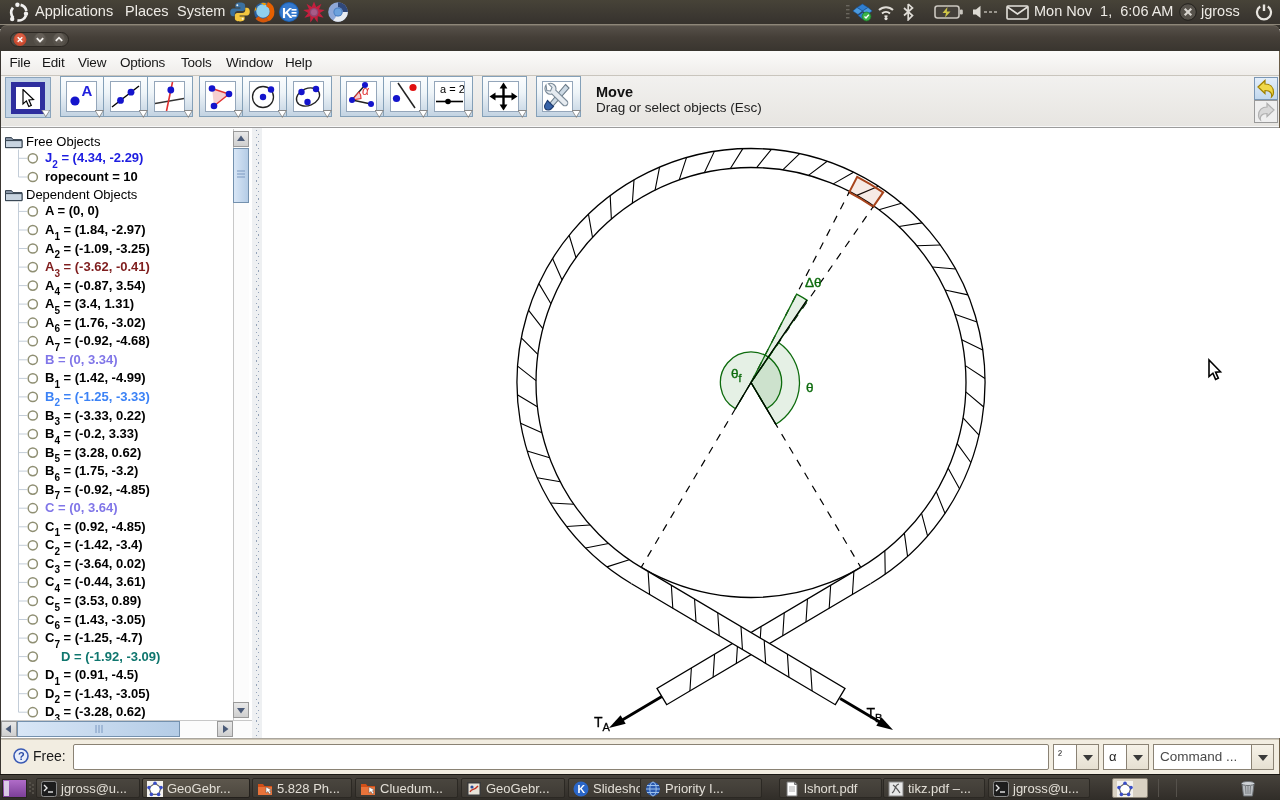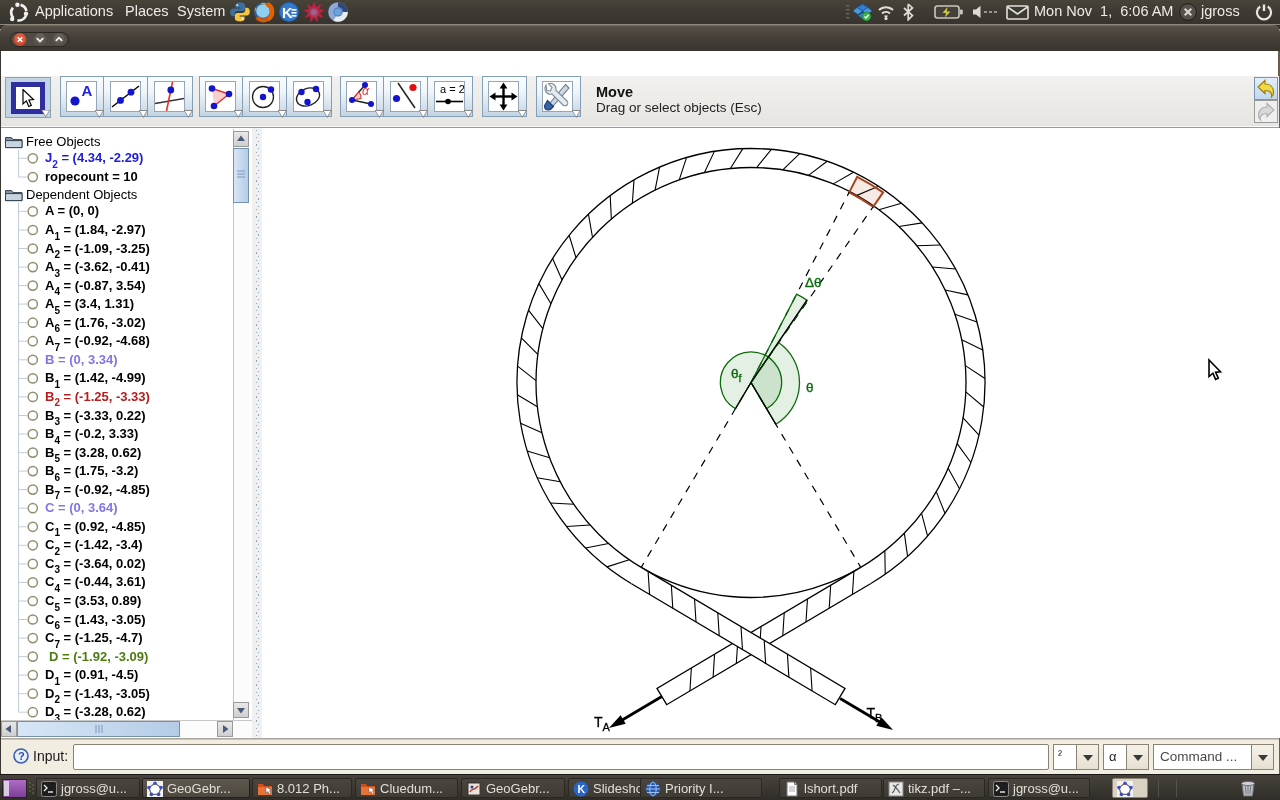--- a/index.html
+++ b/index.html
@@ -161,20 +161,29 @@
 <path d="M3.8,6.2 L7,9.4 L10.2,6.2" stroke="#f2f0ec" stroke-width="1.8" fill="none"></path>
       </svg>
 <svg class="abs" style="left:52px;top:6px" width="14" height="15" viewBox="0 0 14 15">
 <circle cx="7" cy="7.5" r="6.6" fill="#57524b"></circle>
         <circle cx="7" cy="6" r="5" fill="#6a645c" opacity=".7"></circle>
 <path d="M3.8,8.9 L7,5.7 L10.2,8.9" stroke="#f2f0ec" stroke-width="1.8" fill="none"></path>
       </svg>
 </div>
 <div class="abs" style="left:0;top:51px;width:1px;height:723px;background:#3a3631"></div>
 <div class="abs" style="left:1278px;top:51px;width:2px;height:723px;background:#6b5d48"></div>
+<div id="menubar">
+<span style="left:8.5px">File</span>
+<span style="left:41px">Edit</span>
+<span style="left:77px">View</span>
+<span style="left:119px">Options</span>
+<span style="left:180px">Tools</span>
+<span style="left:225px">Window</span>
+<span style="left:284px">Help</span>
+</div>
 <div id="toolbar">
 <div class="abs" style="left:3.5px;top:0.5px;width:46px;height:41px;background:#c3d4e6;border:1px solid #8aa4bc">
 <div class="abs" style="left:5px;top:4px;width:34px;height:32px;background:#fff;border:5px solid #2e2e9e"></div>
 <svg class="abs" style="left:16px;top:11px" width="17" height="20" viewBox="0 0 17 20">
           <path d="M1,0.5 L1,15 L4.4,11.9 L6.8,17.5 L9.3,16.4 L6.9,11 L11.5,10.6 Z" fill="#fff" stroke="#000" stroke-width="1.2"></path>
         </svg>
 <div class="ddt" style="right:-1px;bottom:-1px"></div>
       </div>
 <div class="tgroup" style="left:59px;width:133px">
 <div class="tcell" style="left:0px">
@@ -395,42 +404,42 @@
           <path d="M0.5,5.5 L17,5.5 L17,12.5 L0.5,12.5 Z" fill="#c8d4e0" stroke="#33404e" stroke-width="1"></path>
         </g>
 </svg>
 <div class="arow hdr" style="left:25px;top:5.6px">Free Objects</div>
 <div class="arow" style="left:44px;top:22.3px;color:#1c1ce0">J<sub>2</sub> = (4.34, -2.29)</div>
 <div class="arow" style="left:44px;top:41.0px;color:#000">ropecount = 10</div>
 <div class="arow hdr" style="left:25px;top:58.6px">Dependent Objects</div>
 <div class="arow" style="left:44px;top:75.4px;color:#000">A = (0, 0)</div>
 <div class="arow" style="left:44px;top:94.0px;color:#000">A<sub>1</sub> = (1.84, -2.97)</div>
 <div class="arow" style="left:44px;top:112.5px;color:#000">A<sub>2</sub> = (-1.09, -3.25)</div>
-<div class="arow" style="left:44px;top:131.1px;color:#000000">A<sub>3</sub> = (-3.62, -0.41)</div>
+<div class="arow" style="left:44px;top:131.1px;color:#7f1d1d">A<sub>3</sub> = (-3.62, -0.41)</div>
 <div class="arow" style="left:44px;top:149.6px;color:#000">A<sub>4</sub> = (-0.87, 3.54)</div>
 <div class="arow" style="left:44px;top:168.1px;color:#000">A<sub>5</sub> = (3.4, 1.31)</div>
 <div class="arow" style="left:44px;top:186.7px;color:#000">A<sub>6</sub> = (1.76, -3.02)</div>
 <div class="arow" style="left:44px;top:205.2px;color:#000">A<sub>7</sub> = (-0.92, -4.68)</div>
 <div class="arow" style="left:44px;top:223.8px;color:#8076e8">B = (0, 3.34)</div>
 <div class="arow" style="left:44px;top:242.4px;color:#000">B<sub>1</sub> = (1.42, -4.99)</div>
-<div class="arow" style="left:44px;top:260.9px;color:#b91c1c">B<sub>2</sub> = (-1.25, -3.33)</div>
+<div class="arow" style="left:44px;top:260.9px;color:#3b82f6">B<sub>2</sub> = (-1.25, -3.33)</div>
 <div class="arow" style="left:44px;top:279.5px;color:#000">B<sub>3</sub> = (-3.33, 0.22)</div>
 <div class="arow" style="left:44px;top:298.0px;color:#000">B<sub>4</sub> = (-0.2, 3.33)</div>
 <div class="arow" style="left:44px;top:316.6px;color:#000">B<sub>5</sub> = (3.28, 0.62)</div>
 <div class="arow" style="left:44px;top:335.1px;color:#000">B<sub>6</sub> = (1.75, -3.2)</div>
 <div class="arow" style="left:44px;top:353.6px;color:#000">B<sub>7</sub> = (-0.92, -4.85)</div>
 <div class="arow" style="left:44px;top:372.2px;color:#8076e8">C = (0, 3.64)</div>
 <div class="arow" style="left:44px;top:390.8px;color:#000">C<sub>1</sub> = (0.92, -4.85)</div>
 <div class="arow" style="left:44px;top:409.3px;color:#000">C<sub>2</sub> = (-1.42, -3.4)</div>
 <div class="arow" style="left:44px;top:427.9px;color:#000">C<sub>3</sub> = (-3.64, 0.02)</div>
 <div class="arow" style="left:44px;top:446.4px;color:#000">C<sub>4</sub> = (-0.44, 3.61)</div>
 <div class="arow" style="left:44px;top:465.0px;color:#000">C<sub>5</sub> = (3.53, 0.89)</div>
 <div class="arow" style="left:44px;top:483.5px;color:#000">C<sub>6</sub> = (1.43, -3.05)</div>
 <div class="arow" style="left:44px;top:502.1px;color:#000">C<sub>7</sub> = (-1.25, -4.7)</div>
-<div class="arow" style="left:48px;top:520.6px;color:#4d7c0f">D = (-1.92, -3.09)</div>
+<div class="arow" style="left:60px;top:520.6px;color:#0f766e">D = (-1.92, -3.09)</div>
 <div class="arow" style="left:44px;top:539.1px;color:#000">D<sub>1</sub> = (0.91, -4.5)</div>
 <div class="arow" style="left:44px;top:557.7px;color:#000">D<sub>2</sub> = (-1.43, -3.05)</div>
 <div class="arow" style="left:44px;top:576.2px;color:#000">D<sub>3</sub> = (-3.28, 0.62)</div>
 </div>
 <div class="abs" style="left:233px;top:129px;width:16px;height:591px;background:#fcfcfc;border-left:1px solid #c8c8c8"></div>
 <div class="sbtn abs" style="left:233px;top:131px">
       <svg width="14" height="14" viewBox="0 0 14 14">
         <path d="M7,3.5 L11,9 L3,9 Z" fill="#4a5a78"></path>
       </svg>
     </div>
@@ -671,21 +680,21 @@
           <path d="M0,0 L0,16.5 L3.9,13.2 L6.6,19.4 L9.3,18.2 L6.6,12.2 L11.5,11.8 Z" fill="#fff" stroke="#000" stroke-width="1.6"></path>
         </g>
       </svg>
 </div>
 <div class="abs" style="left:1px;top:738px;width:1278px;height:1px;background:#aaa69e"></div>
 <div id="inputbar">
 <svg class="abs" style="left:12px;top:8px" width="16" height="16" viewBox="0 0 16 16">
 <circle cx="8" cy="8" r="7" fill="#e8eefa" stroke="#3a5ab4" stroke-width="1.6"></circle>
 <text x="5" y="12" font-size="11" font-weight="bold" fill="#2a4aa4">?</text>
       </svg>
-<div class="abs" style="left:32px;top:8px;font-size:14px;color:#1a1a1a">Input:</div>
+<div class="abs" style="left:32px;top:8px;font-size:14px;color:#1a1a1a">Free:</div>
 <div class="abs" style="left:72px;top:4px;width:976px;height:26px;background:#fff;border:1px solid #8a8274;border-radius:2px"></div>
 <div class="abs" style="left:1052px;top:4px;width:46px;height:26px;background:#fff;border:1px solid #8a8274">
 <div class="abs" style="left:4px;top:3px;font-size:12px;color:#222">²</div>
 <div class="abs" style="left:22px;top:0px;width:22px;height:24px;background:linear-gradient(#f6f2e8,#e6e0d2);border-left:1px solid #8a8274">
 <svg width="22" height="24" viewBox="0 0 22 24">
             <path d="M6,10 L16,10 L11,16 Z" fill="#3a3a3a"></path>
           </svg>
         </div>
       </div>
 <div class="abs" style="left:1102px;top:4px;width:46px;height:26px;background:#fff;border:1px solid #8a8274">
@@ -740,21 +749,21 @@
           </g>
         </svg>
         <span class="lbl">GeoGebr...</span>
       </div>
 <div class="tbtn" style="left:252px;width:100px;">
         <svg class="ticon" viewBox="0 0 16 16">
           <path d="M1,3 L6,3 L7.5,5 L15,5 L15,14 L1,14 Z" fill="#d04f18"></path>
           <path d="M1,6 L15,6 L15,14 L1,14 Z" fill="#e8733a"></path>
           <path d="M9,6 L9,12 L11,10.5 L12.5,13 L14,12 L12.5,9.8 L14.5,9 Z" fill="#fff" stroke="#555" stroke-width=".5"></path>
         </svg>
-        <span class="lbl">8.012 Ph...</span>
+        <span class="lbl">5.828 Ph...</span>
       </div>
 <div class="tbtn" style="left:355px;width:103px;">
         <svg class="ticon" viewBox="0 0 16 16">
           <path d="M1,3 L6,3 L7.5,5 L15,5 L15,14 L1,14 Z" fill="#d04f18"></path>
           <path d="M1,6 L15,6 L15,14 L1,14 Z" fill="#e8733a"></path>
           <path d="M9,6 L9,12 L11,10.5 L12.5,13 L14,12 L12.5,9.8 L14.5,9 Z" fill="#fff" stroke="#555" stroke-width=".5"></path>
         </svg>
         <span class="lbl">Cluedum...</span>
       </div>
 <div class="tbtn" style="left:461px;width:104px;">

